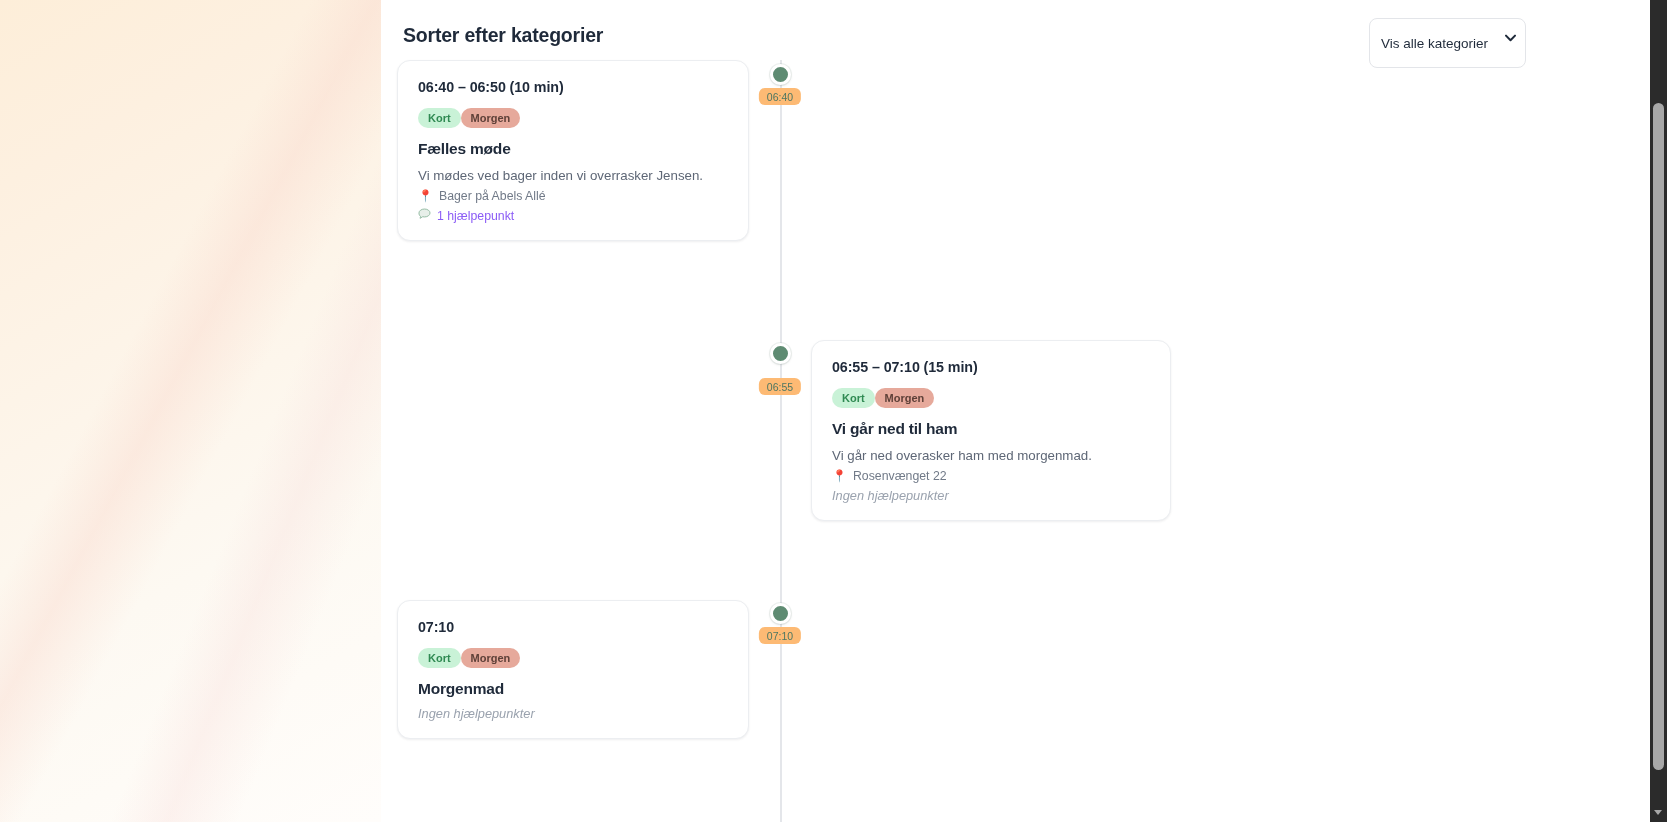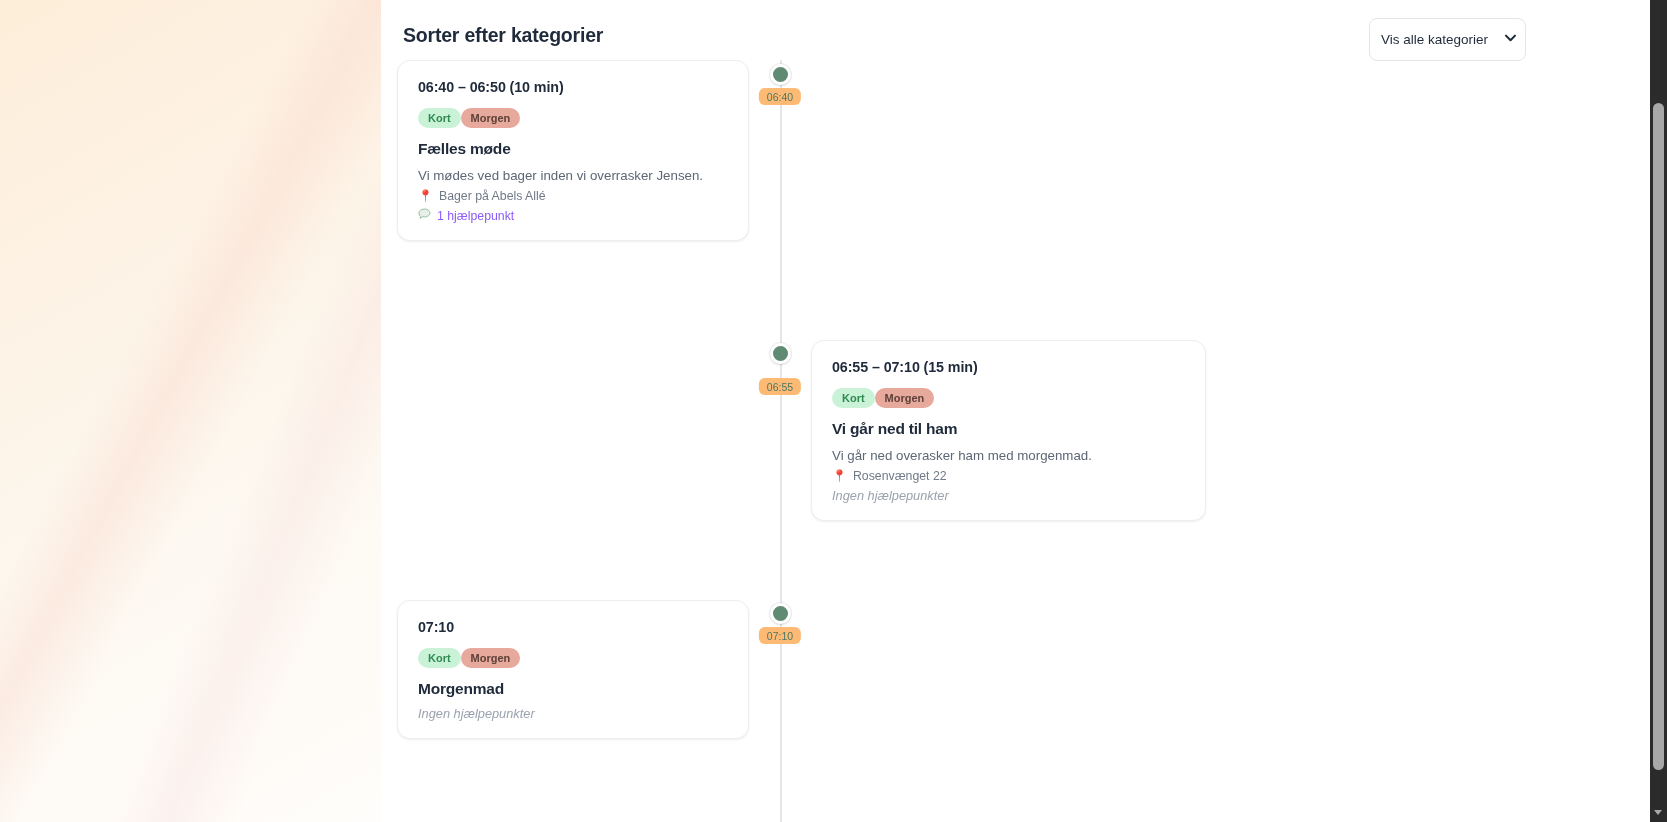--- a/index.html
+++ b/index.html
@@ -75,21 +75,21 @@
     letter-spacing: -0.2px;
     color: #1f2a3a;
     white-space: nowrap;
   }
 
   .category-select {
     position: absolute;
     right: 73px;
     top: 2px;
     width: 157px;
-    height: 43px;
+    height: 50px;
     padding: 0 26px 0 11px;
     font-family: "Liberation Sans", sans-serif;
     font-size: 13.5px;
     color: #1f2a3a;
     background: #ffffff;
     border: 1px solid #e3e5e9;
     border-radius: 8px;
     appearance: none;
     -webkit-appearance: none;
     cursor: pointer;
@@ -144,21 +144,21 @@
     position: absolute;
     background: #ffffff;
     border: 1px solid #eceef1;
     border-radius: 13px;
     box-shadow: 0 1px 3px rgba(16,24,40,0.045), 0 1px 2px rgba(16,24,40,0.03);
     padding: 18px 20px 17px 20px;
     z-index: 2;
   }
 
   .card-left  { left: 16px;  width: 352px; }
-  .card-right { left: 430px; width: 395px; }
+  .card-right { left: 430px; width: 360px; }
 
   .card-time {
     font-size: 14.3px;
     font-weight: 700;
     color: #1f2a3a;
     letter-spacing: -0.1px;
     margin-bottom: 13px;
     white-space: nowrap;
   }
 

